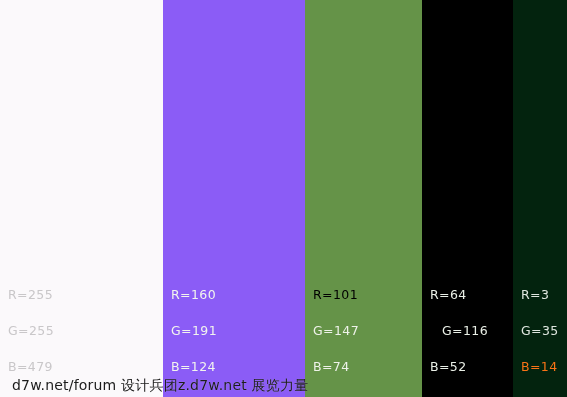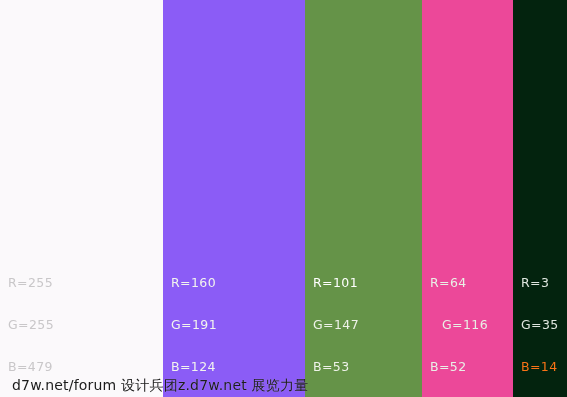--- a/index.html
+++ b/index.html
@@ -20,21 +20,21 @@
     top: 0;
     height: 397px;
     box-sizing: border-box;
   }
   .swatch-labels {
     position: absolute;
     left: 8px;
     bottom: 17px;
     display: flex;
     flex-direction: column;
-    gap: 16px;
+    gap: 10px;
   }
   .swatch-line {
     font-size: 12.5px;
     line-height: 26px;
     letter-spacing: 0.4px;
     white-space: nowrap;
     font-family: "DejaVu Sans", "Liberation Sans", sans-serif;
   }
   #watermark {
     position: absolute;
@@ -65,27 +65,27 @@
   <div class="swatch-strip" style="left:163px; width:142px; background:#8b5cf6;">
     <div class="swatch-labels">
       <span class="swatch-line" style="color:#f2f4ee;">R=160</span>
       <span class="swatch-line" style="color:#f2f4ee;">G=191</span>
       <span class="swatch-line" style="color:#f2f4ee;">B=124</span>
     </div>
   </div>
 
   <div class="swatch-strip" style="left:305px; width:117px; background:#659348;">
     <div class="swatch-labels">
-      <span class="swatch-line" style="color:#ffffff;">R=101</span>
+      <span class="swatch-line" style="color:#000000;">R=101</span>
       <span class="swatch-line" style="color:#eef2e9;">G=147</span>
-      <span class="swatch-line" style="color:#eef2e9;">B=53</span>
+      <span class="swatch-line" style="color:#eef2e9;">B=74</span>
     </div>
   </div>
 
-  <div class="swatch-strip" style="left:422px; width:100px; background:#ec4899;">
+  <div class="swatch-strip" style="left:422px; width:100px; background:#000000;">
     <div class="swatch-labels">
       <span class="swatch-line" style="color:#e9efe6;">R=64</span>
       <span class="swatch-line" style="color:#e9efe6;margin-left:12px;">G=116</span>
       <span class="swatch-line" style="color:#e9efe6;">B=52</span>
     </div>
   </div>
 
   <div class="swatch-strip" style="left:513px; width:54px; background:#03230e;">
     <div class="swatch-labels">
       <span class="swatch-line" style="color:#dfe6df;">R=3</span>

